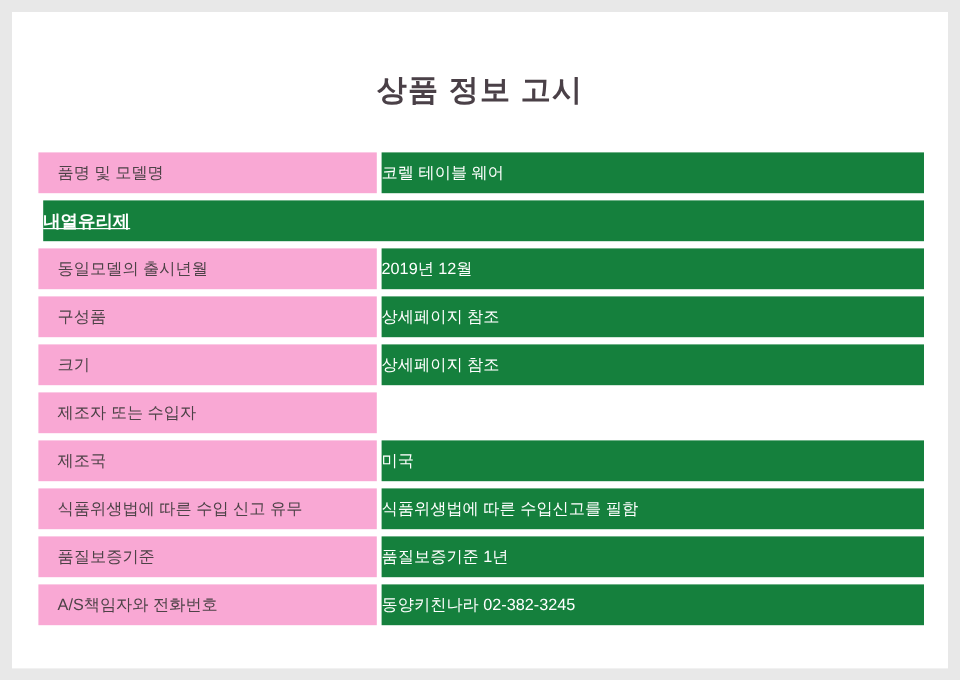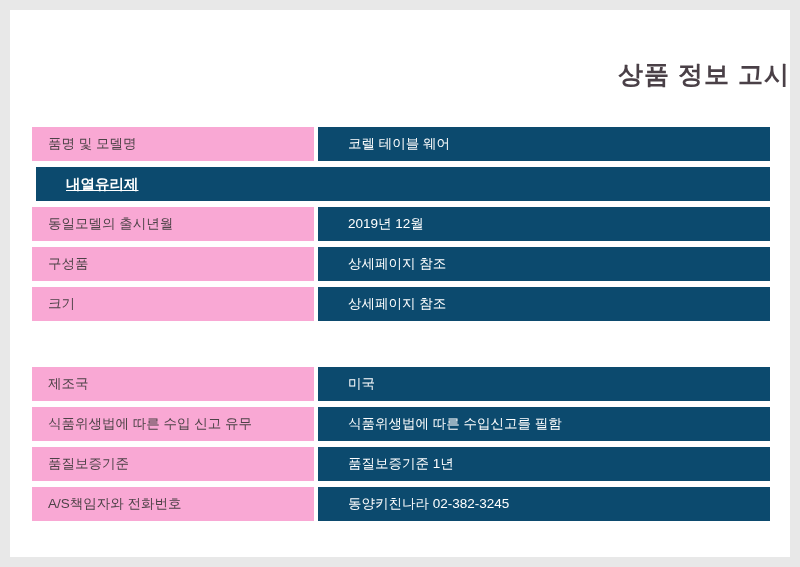--- a/index.html
+++ b/index.html
@@ -16,21 +16,21 @@
   .page {
     position: absolute;
     left: 10px;
     top: 10px;
     width: 780px;
     height: 547px;
     background: #ffffff;
     box-sizing: border-box;
   }
   .title {
-    text-align: right;
+    text-align: center;
     font-size: 25px;
     font-weight: bold;
     color: #4a4047;
     letter-spacing: 1px;
     margin-top: 48px;
     margin-bottom: 0;
   }
   .table {
     margin-top: 36px;
     padding: 0 20px 0 22px;
@@ -49,26 +49,25 @@
     color: #4d4247;
     font-size: 13.5px;
     display: flex;
     align-items: center;
     padding-left: 16px;
     box-sizing: border-box;
     flex: 0 0 282px;
   }
   .cell-value {
     flex: 1 1 auto;
-    background: #0c4a6e;
+    background: #15803d;
     color: #ffffff;
     font-size: 13.5px;
     display: flex;
     align-items: center;
-    padding-left: 30px;
     box-sizing: border-box;
     margin-left: 4px;
   }
   .cell-value.bold {
     font-weight: bold;
     font-size: 14.5px;
     text-decoration: underline;
   }
 </style>
 </head>
@@ -96,20 +95,21 @@
       <div class="cell-label">구성품</div>
       <div class="cell-value">상세페이지 참조</div>
     </div>
 
     <div class="row">
       <div class="cell-label">크기</div>
       <div class="cell-value">상세페이지 참조</div>
     </div>
 
     <div class="row">
+      <div class="cell-label">제조자 또는 수입자</div>
     </div>
 
     <div class="row">
       <div class="cell-label">제조국</div>
       <div class="cell-value">미국</div>
     </div>
 
     <div class="row">
       <div class="cell-label">식품위생법에 따른 수입 신고 유무</div>
       <div class="cell-value">식품위생법에 따른 수입신고를 필함</div>

